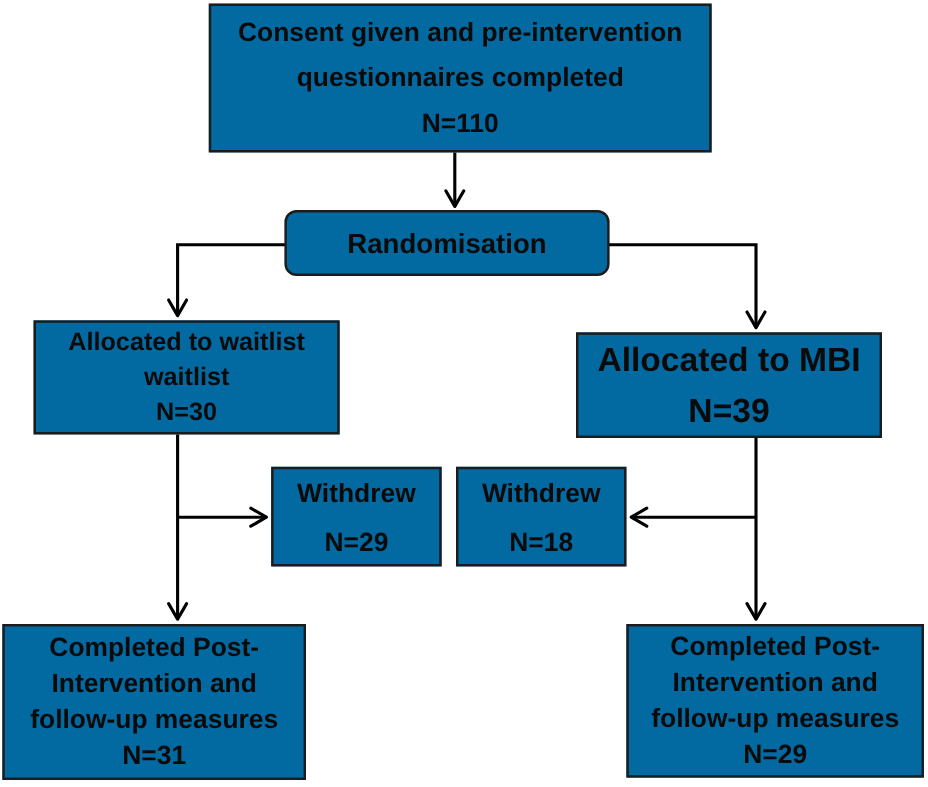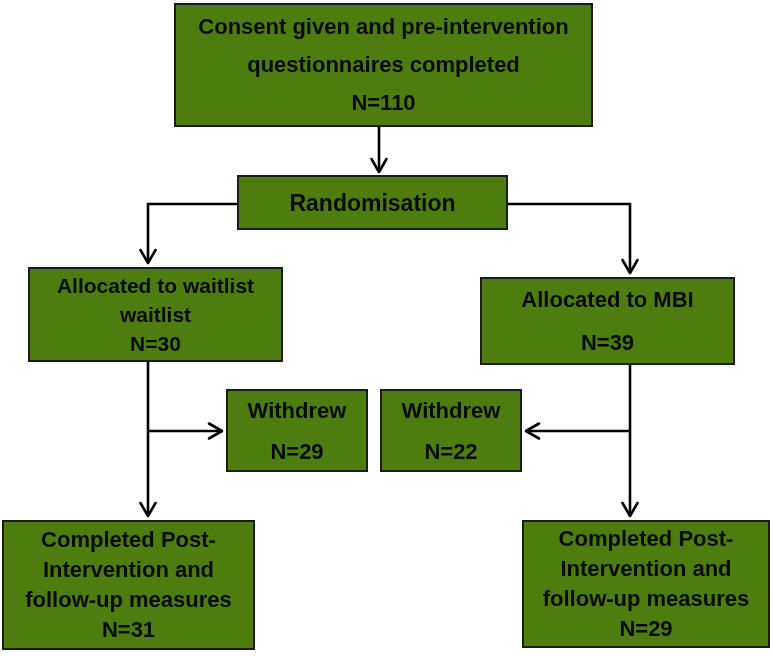--- a/index.html
+++ b/index.html
@@ -8,35 +8,35 @@
     width:773px;height:656px;
     background:#ffffff;
     font-family:"Liberation Sans", sans-serif;
     font-weight:bold;
     color:#0a0a0a;
     overflow:hidden;
   }
   .node{
     position:absolute;
     box-sizing:border-box;
-    background:#4d7c0f;
+    background:#0369a1;
     border:2px solid #1c1c1c;
     display:flex;
     flex-direction:column;
     align-items:center;
     justify-content:center;
     text-align:center;
     z-index:2;
   }
   .node span{display:block;white-space:nowrap;}
 
   .node-consent      {left:174px; top:3px;   width:419px; height:124px; font-size:22px; line-height:38px;}
-  .node-randomisation{left:237px; top:175px; width:271px; height:55px;  font-size:23px; line-height:26px;}
+  .node-randomisation{left:237px; top:175px; width:271px; height:55px;  font-size:23px; line-height:26px;border-radius:10px;}
   .node-waitlist     {left:28px;  top:267px; width:255px; height:95px;  font-size:21px; line-height:29px;}
-  .node-mbi          {left:480px; top:277px; width:255px; height:88px;  font-size:22px; line-height:43px;}
+  .node-mbi          {left:480px; top:277px; width:255px; height:88px;  font-size:28px; line-height:43px;}
   .node-withdrew-left{left:226px; top:389px; width:142px; height:83px;  font-size:22px; line-height:41px;}
   .node-withdrew-right{left:380px;top:389px; width:142px; height:83px;  font-size:22px; line-height:41px;}
   .node-completed-left{left:2px;  top:520px; width:253px; height:130px; font-size:22px; line-height:30px;}
   .node-completed-right{left:522px;top:520px;width:248px; height:128px; font-size:22px; line-height:30px;}
 
   .connectors{
     position:absolute;
     left:0;top:0;width:773px;height:656px;
     z-index:1;
     pointer-events:none;
@@ -83,21 +83,21 @@
     <span>N=39</span>
   </div>
 
   <div class="node node-withdrew-left">
     <span>Withdrew</span>
     <span>N=29</span>
   </div>
 
   <div class="node node-withdrew-right">
     <span>Withdrew</span>
-    <span>N=22</span>
+    <span>N=18</span>
   </div>
 
   <div class="node node-completed-left">
     <span>Completed Post-</span>
     <span>Intervention and</span>
     <span>follow-up measures</span>
     <span>N=31</span>
   </div>
 
   <div class="node node-completed-right">

